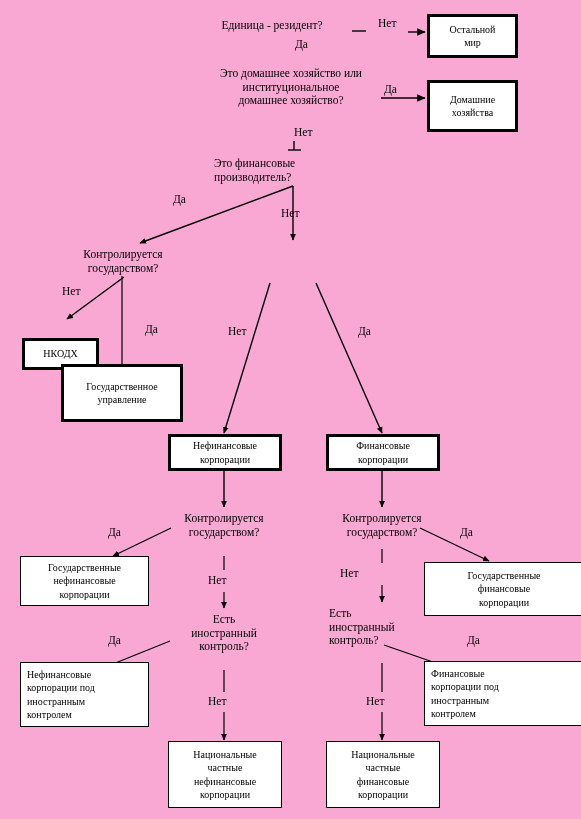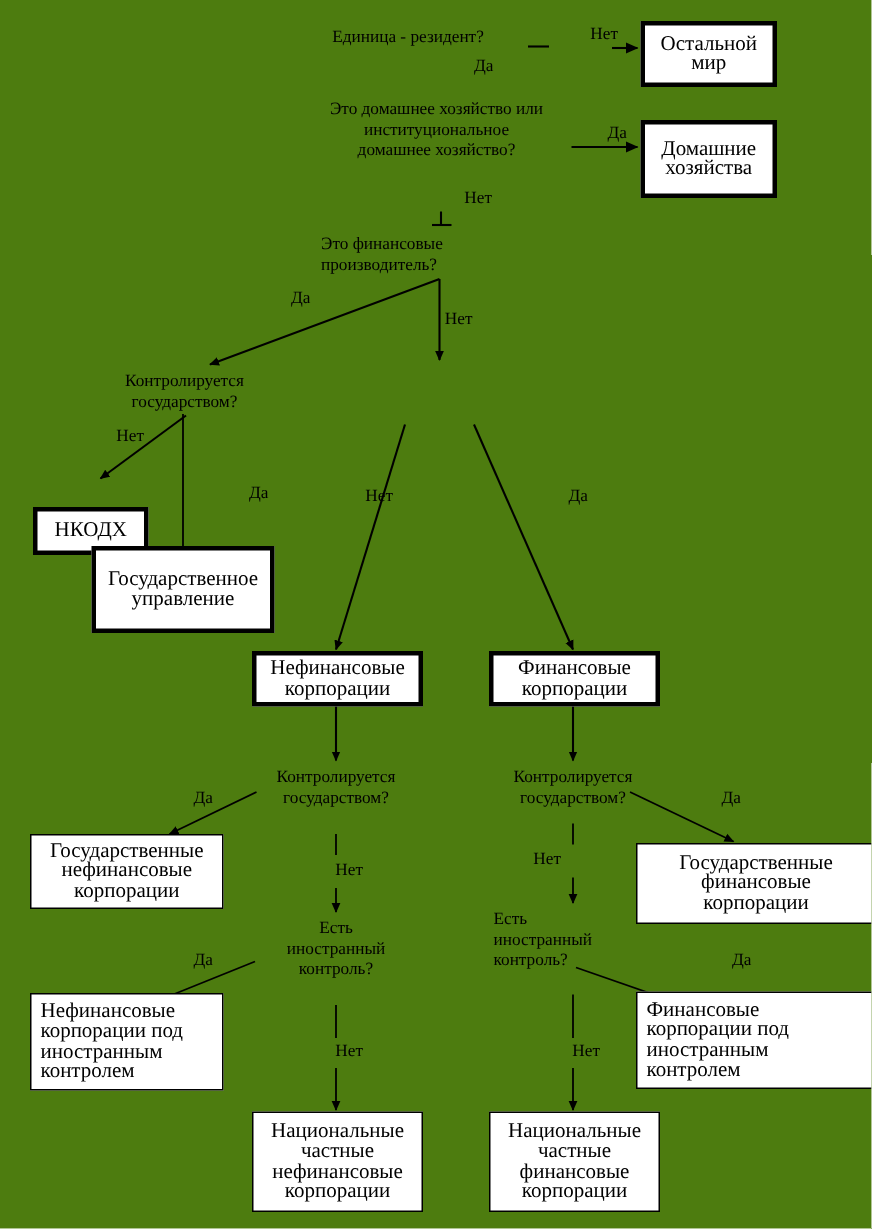--- a/index.html
+++ b/index.html
@@ -4,21 +4,21 @@
 <style>
   html, body {
     margin: 0;
     padding: 0;
     background: #ffffff;
   }
   #chart {
     position: relative;
     width: 581px;
     height: 819px;
-    background: #4d7c0f;
+    background: #f9a8d4;
     font-family: "Liberation Serif", "DejaVu Serif", serif;
     overflow: hidden;
   }
   svg.edges {
     position: absolute;
     left: 0;
     top: 0;
     width: 581px;
     height: 819px;
     overflow: visible;
@@ -29,28 +29,28 @@
     font-size: 11.5px;
     line-height: 13.5px;
     color: #000;
     white-space: pre-line;
   }
   .lbl {
     position: absolute;
     font-size: 11.5px;
     line-height: 12px;
     color: #000;
-    text-align: right;
+    text-align: left;
   }
   .box {
     position: absolute;
     box-sizing: border-box;
     background: #ffffff;
     color: #000;
-    font-size: 14px;
+    font-size: 10px;
     line-height: 13.5px;
     display: flex;
     align-items: center;
     justify-content: center;
     text-align: center;
     white-space: pre-line;
     border: 1px solid #000;
   }
   .box.thick {
     border: 3px solid #000;

